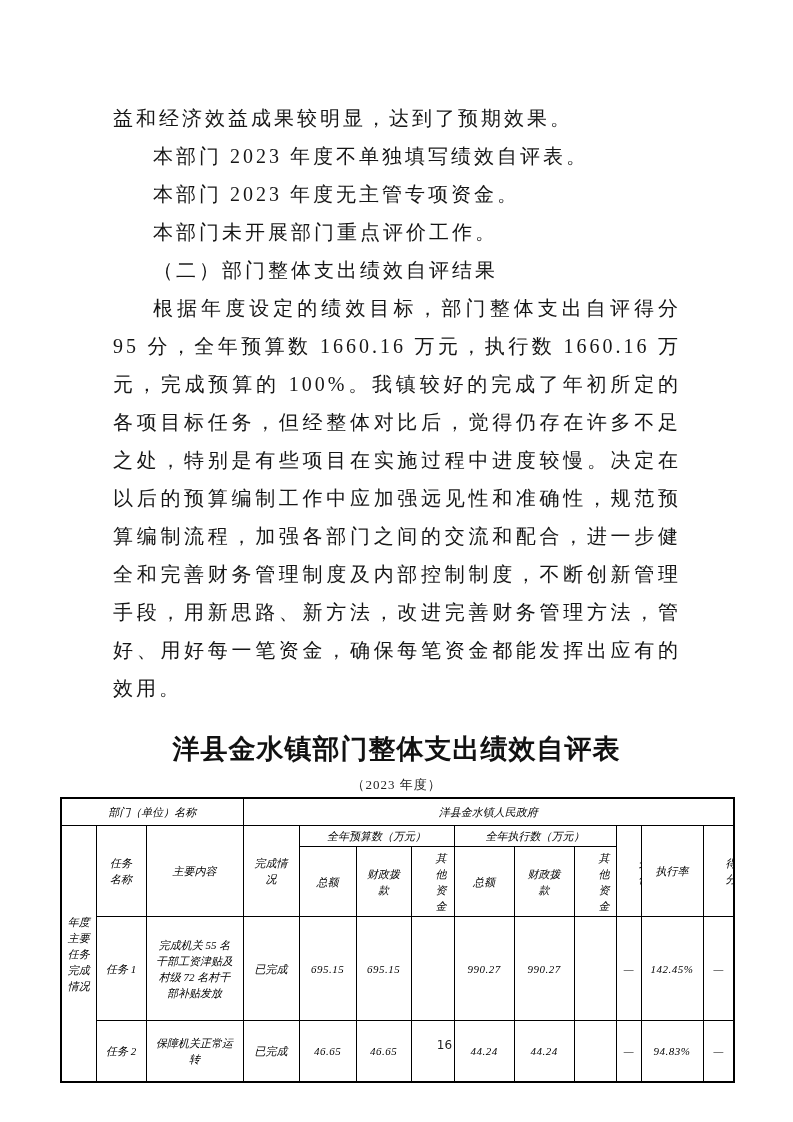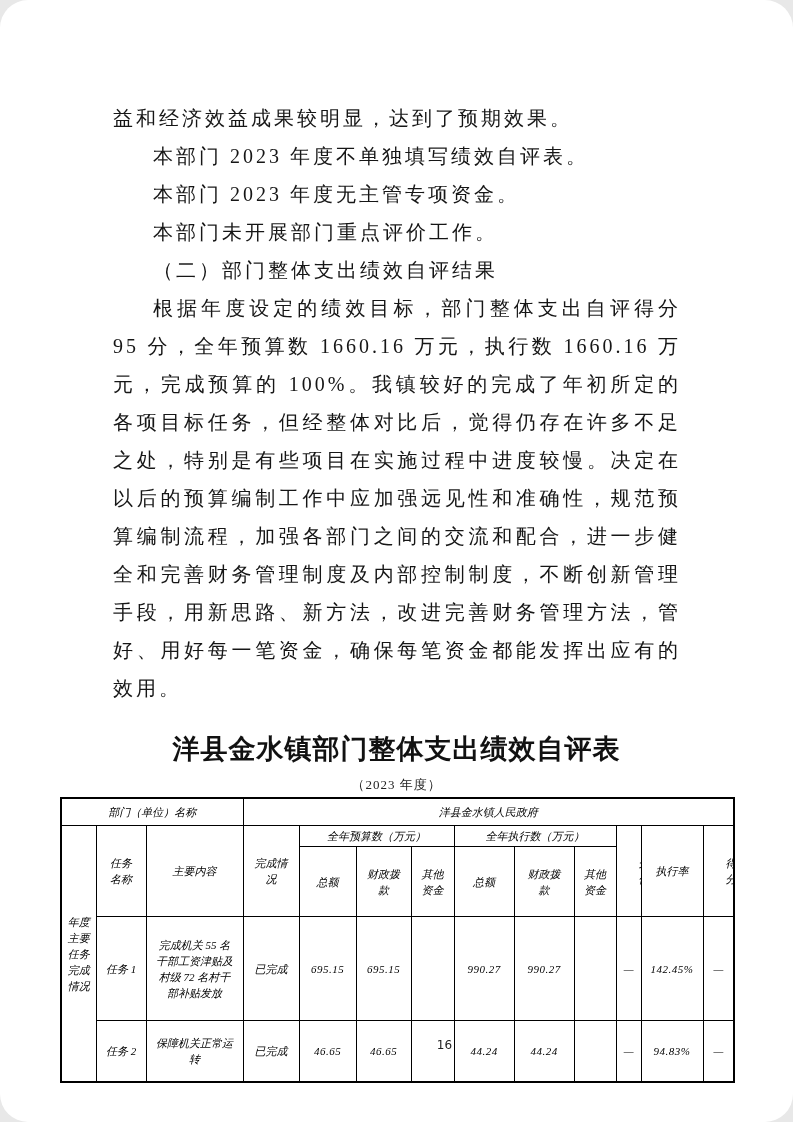--- a/index.html
+++ b/index.html
@@ -9,21 +9,20 @@
   }
   .page {
     position: relative;
     width: 793px;
     height: 1122px;
     margin: 0 auto;
     background: #ffffff;
     overflow: hidden;
     color: #161616;
     font-family: "Liberation Serif", "DejaVu Serif", serif;
-    border-radius: 28px;
   }
 
   
   .body-text {
     position: absolute;
     left: 113px;
     top: 99px;
     width: 568px;
     font-size: 20px;
     line-height: 38px;
@@ -93,21 +92,21 @@
   .eval-table tr.r-data2  td { height: 40px; }
 
   .cell-vertical {
     padding: 0 5px !important;
     line-height: 20px;
     word-break: break-all;
   }
   .cell-task-head   { padding: 0 12px !important; word-break: break-all; }
   .cell-status-head { padding: 0 8px  !important; word-break: break-all; }
   .cell-wrap-3      { padding: 16px 8px !important; word-break: break-all; }
-  .cell-wrap-2      { padding: 0 8px !important; word-break: break-all; }
+  .cell-wrap-2      { padding: 0 24px !important; word-break: break-all; }
   .cell-narrow      { padding: 0 22px !important; word-break: break-all; line-height: 18px; }
   .cell-content     { padding: 10px 8px !important; line-height: 20px; word-break: break-all; }
   .cell-num         { letter-spacing: 0.5px; }
 
   
   .page-number {
     position: absolute;
     left: 0;
     top: 1038px;
     width: 100%;

